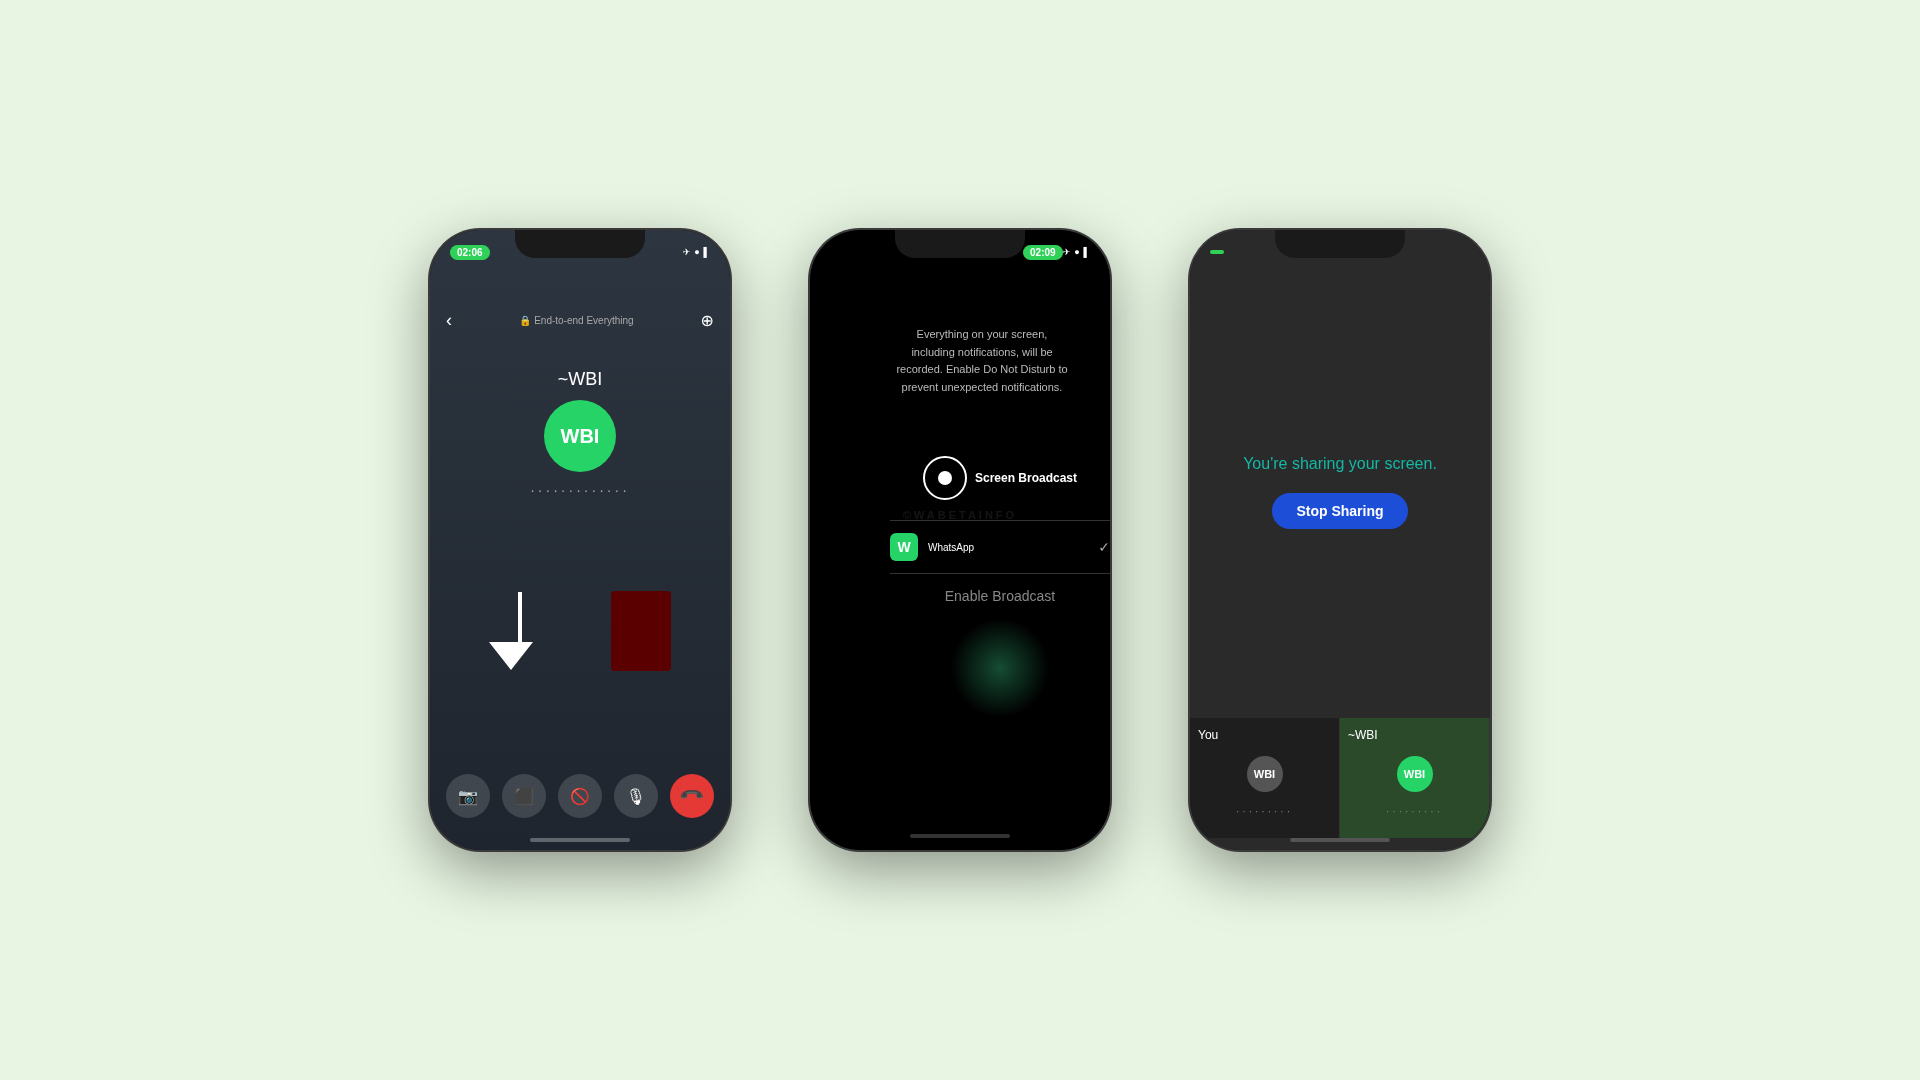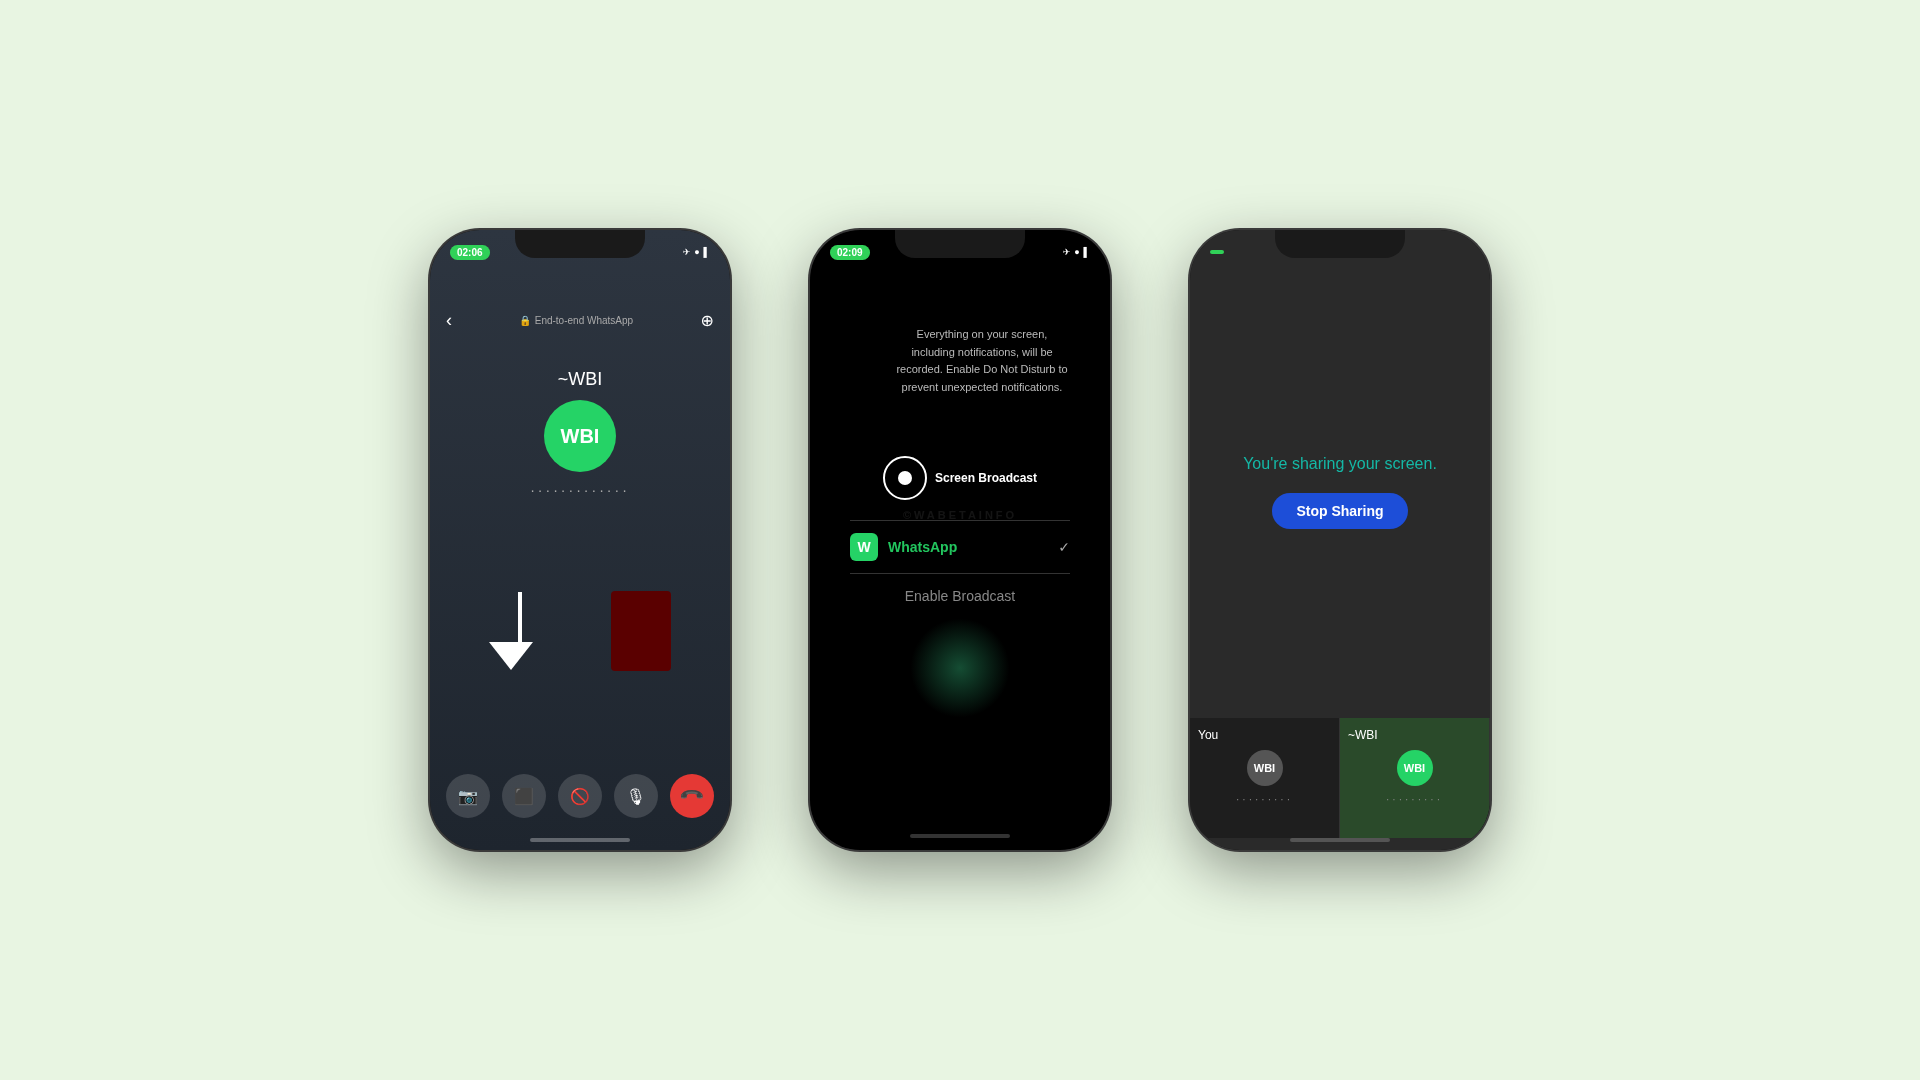--- a/index.html
+++ b/index.html
@@ -193,20 +193,21 @@
       border-radius: 2px;
       margin: 0 auto 8px;
     }
 
     
     .phone2-screen {
       background: #000;
       height: 100%;
       display: flex;
       flex-direction: column;
+      align-items: flex-end;
     }
 
     .broadcast-info {
       color: #bbb;
       font-size: 11px;
       text-align: center;
       padding: 60px 40px 40px;
       line-height: 1.6;
       margin-left: 44px;
     }
@@ -279,23 +280,22 @@
       background: #25d366;
       display: flex;
       align-items: center;
       justify-content: center;
       color: white;
       font-size: 14px;
       font-weight: 700;
     }
 
     .broadcast-app-name {
-      color: #22c55e;
-      font-size: 14px;
-      font-weight: bold;
+      color: #ffffff;
+      font-size: 10px;
     }
 
     .checkmark {
       color: #aaa;
       font-size: 14px;
     }
 
     .start-broadcast-btn {
       width: 220px;
       text-align: center;
@@ -366,21 +366,21 @@
       height: 120px;
     }
 
     .participant-tile {
       flex: 1;
       display: flex;
       flex-direction: column;
       align-items: center;
       justify-content: flex-start;
       padding: 10px 8px;
-      gap: 8px;
+      gap: 14px;
       border-right: 1px solid #333;
     }
 
     .participant-tile.active-share {
       background: #2a4a2a;
     }
 
     .participant-label {
       color: white;
       font-size: 12px;
@@ -421,21 +421,21 @@
       <div class="status-bar">
         <span class="status-time">02:06</span>
         <div class="status-icons">
           <span>✈</span>
           <span>●</span>
           <span>▌</span>
         </div>
       </div>
       <div class="call-header">
         <span class="back-arrow">‹</span>
-        <span class="encrypted-label">🔒 End-to-end WhatsApp</span>
+        <span class="encrypted-label">🔒 End-to-end Everything</span>
         <span class="add-participant">⊕</span>
       </div>
       <div class="call-contact">
         <span class="contact-name">~WBI</span>
         <div class="contact-avatar">
           <span>WBI</span>
         </div>
         <span class="call-dots">·············</span>
       </div>
       <div class="call-content-area">

